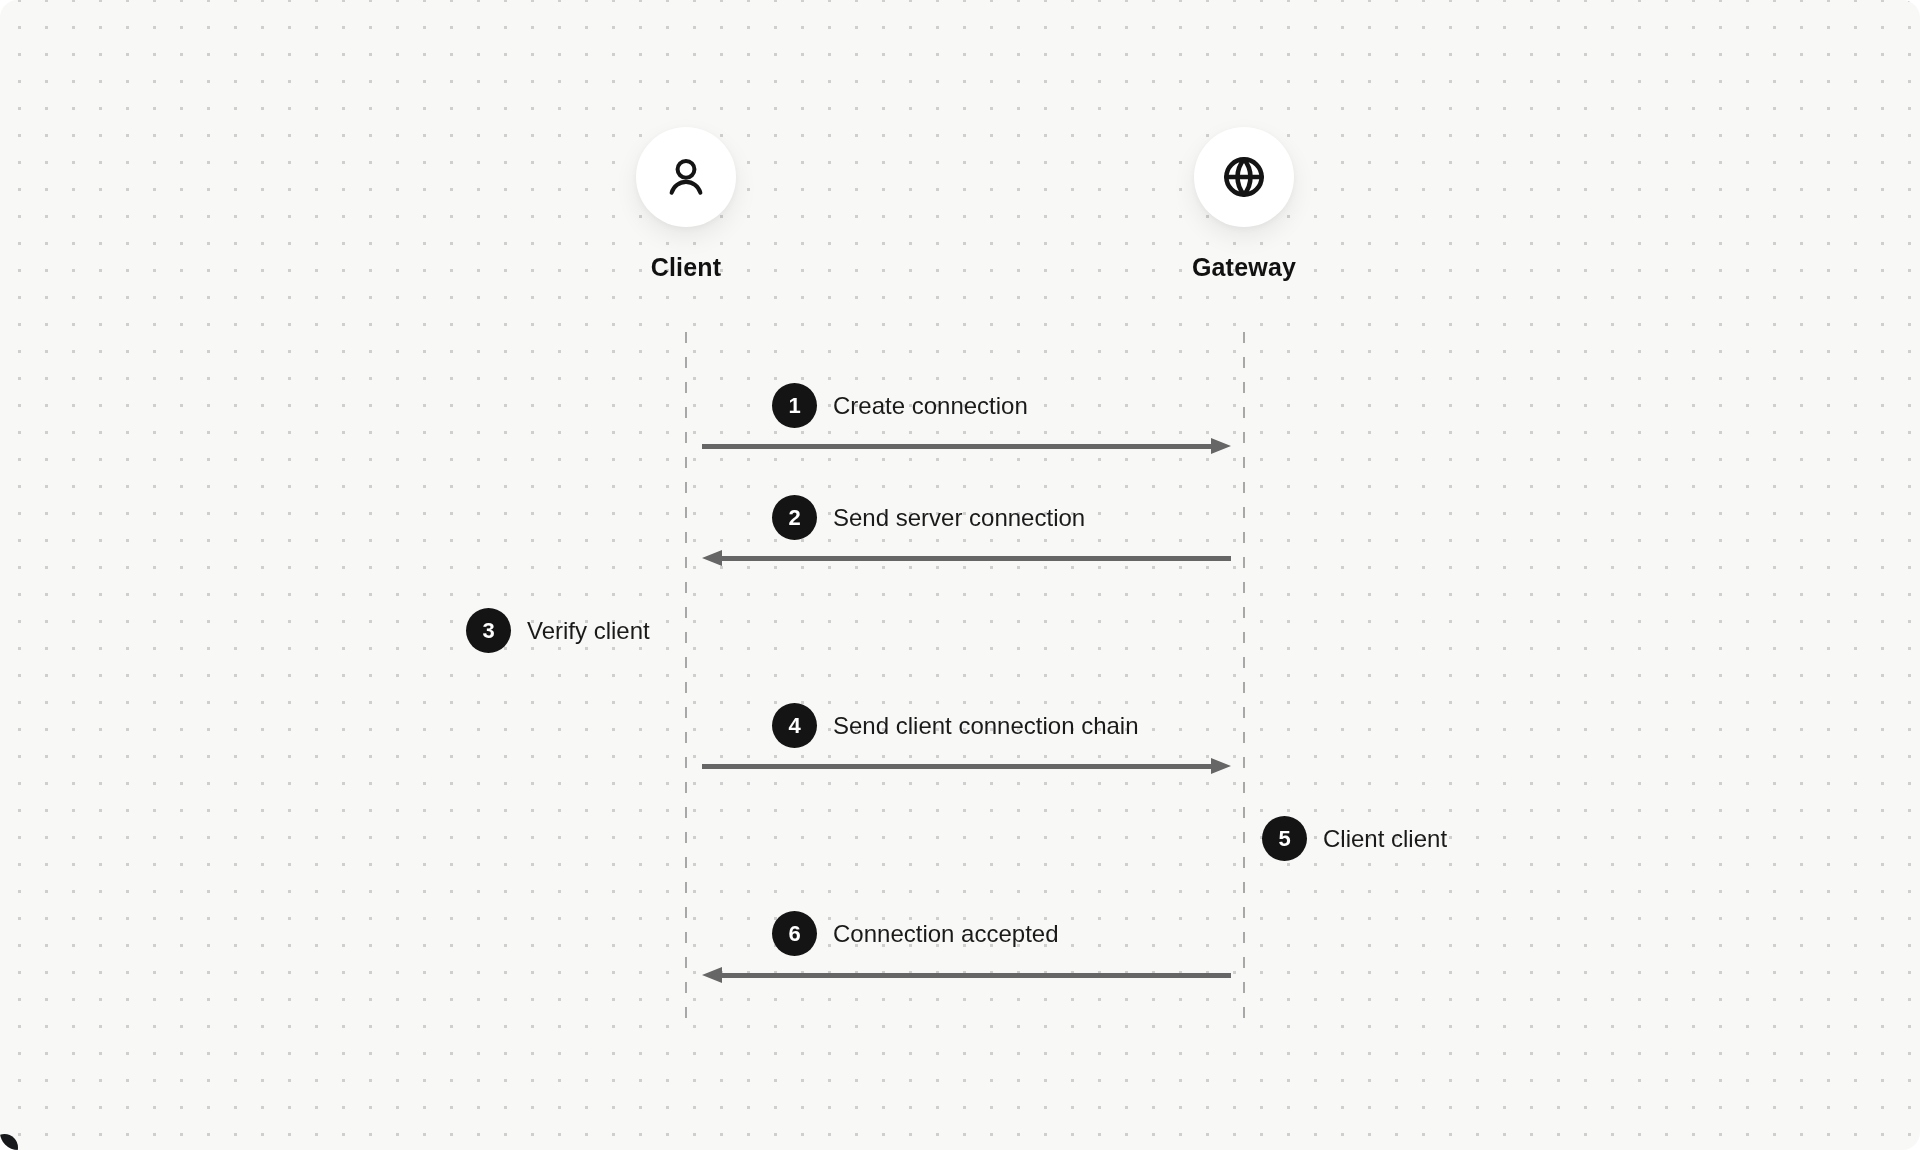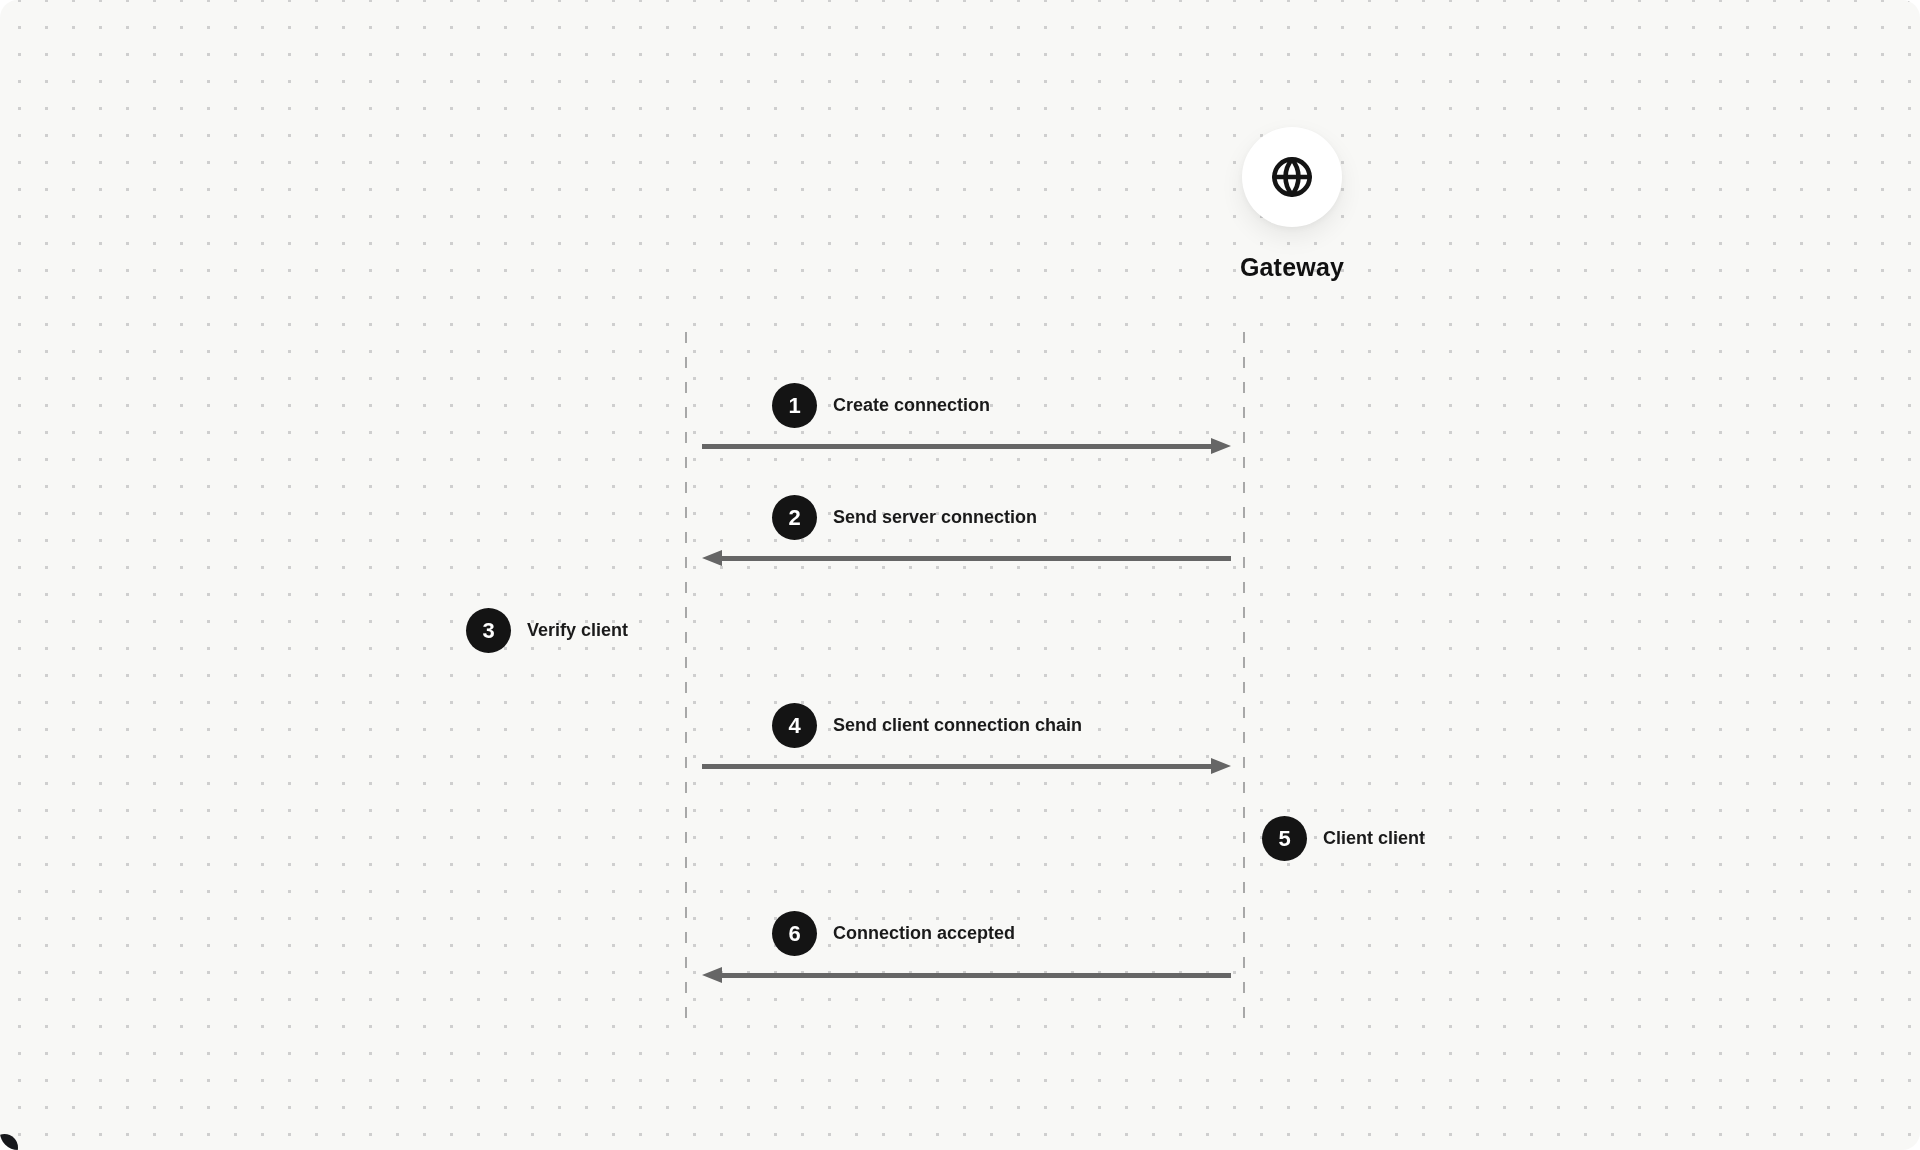--- a/index.html
+++ b/index.html
@@ -21,38 +21,38 @@
   .actor-circle {
     width:100px; height:100px; border-radius:50%;
     background:#ffffff;
     box-shadow:0 10px 24px rgba(0,0,0,0.07), 0 2px 6px rgba(0,0,0,0.04);
     display:flex; align-items:center; justify-content:center;
   }
   .actor-circle svg { width:46px; height:46px; stroke:#141414; stroke-width:2.1; fill:none;
     stroke-linecap:round; stroke-linejoin:round; }
   .actor-label { margin-top:26px; font-size:25px; font-weight:700; color:#111111; letter-spacing:0.2px; }
   .actor-client  { left:586px; top:127px; }
-  .actor-gateway { left:1192px; top:127px; }
+  .actor-gateway { left:1144px; top:127px; }
 
   
   .lifeline {
     position:absolute; top:332px; width:2px; height:693px;
     background:repeating-linear-gradient(to bottom, #a8a8a8 0 11px, transparent 11px 25px);
   }
   .lifeline-client { left:685px; }
   .lifeline-gateway { left:1243px; }
 
   
   .step { position:absolute; display:flex; align-items:center; gap:16px; }
   .badge {
     width:45px; height:45px; border-radius:50%; background:#141414; color:#ffffff;
     font-size:22px; font-weight:700; display:flex; align-items:center; justify-content:center;
     flex:0 0 auto;
   }
-  .step-label { font-size:18px; font-weight:700; color:#1a1a1a; white-space:nowrap; }
+  .step-label { font-size:24px; font-weight:400; color:#1a1a1a; white-space:nowrap; }
   .s1 { left:772px; top:383px; }
   .s2 { left:772px; top:495px; }
   .s3 { left:466px; top:608px; }
   .s4 { left:772px; top:703px; }
   .s5 { left:1262px; top:816px; }
   .s6 { left:772px; top:911px; }
 
   
   .arrow { position:absolute; left:702px; width:529px; height:16px; }
   .arrow .shaft { position:absolute; top:6px; height:5px; background:#666666; }
@@ -70,20 +70,29 @@
   .corner-indicator {
     position:absolute; left:-9px; bottom:-11px; width:27px; height:27px;
     border-radius:50%; background:#17181c;
   }
 </style>
 </head>
 <body>
 
 <div class="canvas">
 
+  <div class="actor actor-client">
+    <div class="actor-circle">
+      <svg viewBox="0 0 24 24">
+        <circle cx="12" cy="8" r="4.4"></circle>
+        <path d="M19.5 20.2a7.8 7.8 0 0 0-15 0"></path>
+      </svg>
+    </div>
+    <div class="actor-label">Client</div>
+  </div>
 
   <div class="actor actor-gateway">
     <div class="actor-circle">
       <svg viewBox="0 0 24 24" style="stroke-width:2.4">
         <circle cx="12" cy="12" r="9.2"></circle>
         <path d="M2.8 12h18.4"></path>
         <path d="M12 2.8a14.2 14.2 0 0 1 0 18.4a14.2 14.2 0 0 1 0-18.4"></path>
       </svg>
     </div>
     <div class="actor-label">Gateway</div>

